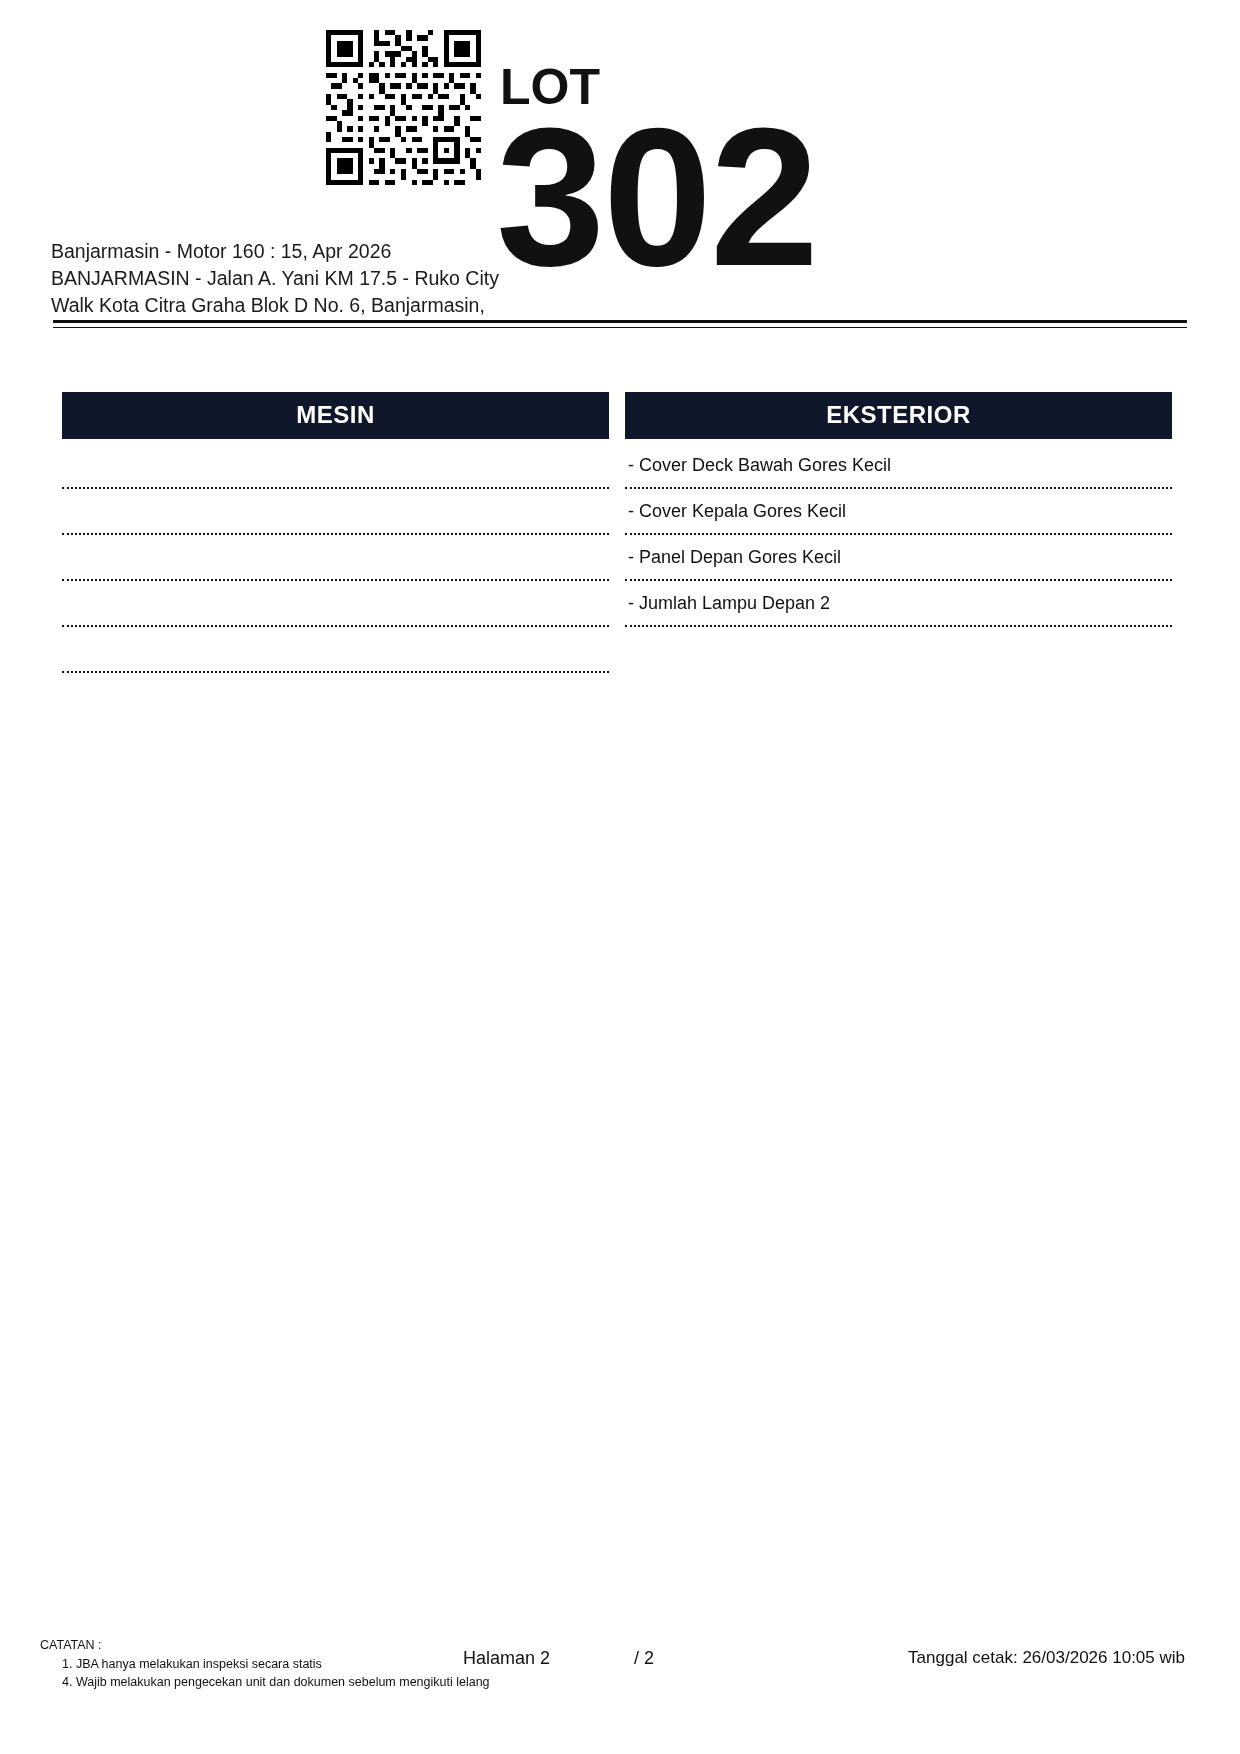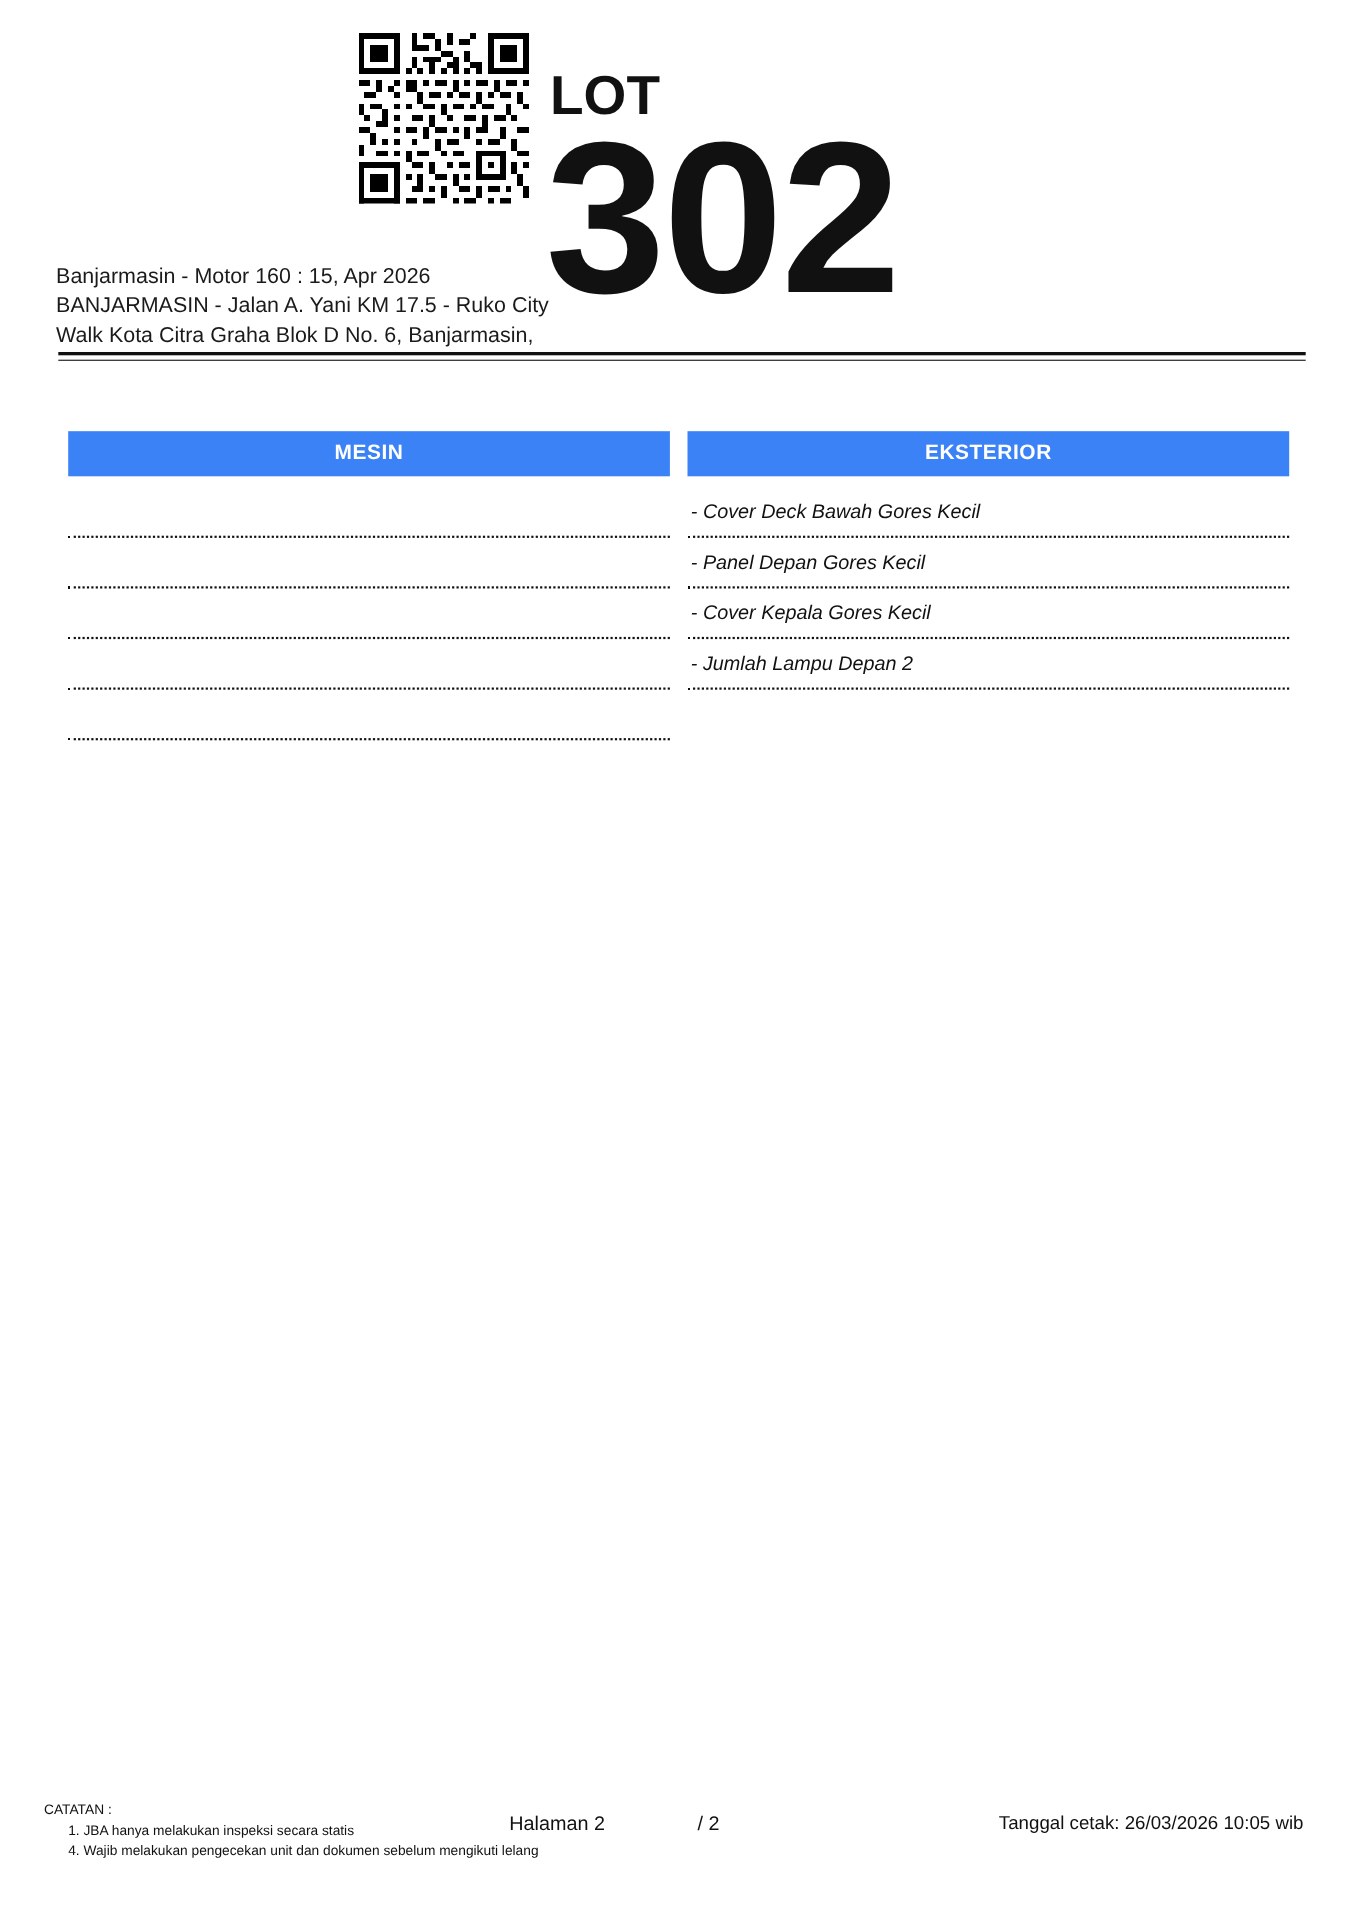--- a/index.html
+++ b/index.html
@@ -96,24 +96,24 @@
   .bars {
     position: absolute;
     left: 62px;
     top: 392px;
     width: 1110px;
     display: flex;
     gap: 16px;
   }
   .bar {
     flex: 1 1 0;
-    background: #3b82f6;
+    background: #0f172a;
     color: #ffffff;
     text-align: center;
-    font-size: 19px;
+    font-size: 24px;
     font-weight: bold;
     letter-spacing: 0.5px;
     padding: 9px 0 10px 0;
   }
 
   
   .columns {
     position: absolute;
     left: 62px;
     top: 443px;
@@ -126,21 +126,20 @@
   }
   .item-row {
     height: 46px;
     border-bottom: 2px dotted #111111;
     display: flex;
     align-items: center;
     font-size: 18px;
     color: #111111;
     padding-left: 3px;
     box-sizing: border-box;
-    font-style: italic;
   }
   .item-row.empty {
     color: transparent;
   }
 
   
   .footer-note {
     position: absolute;
     left: 40px;
     top: 1636px;
@@ -375,22 +374,22 @@
     <div class="col">
       <div class="item-row empty"></div>
       <div class="item-row empty"></div>
       <div class="item-row empty"></div>
       <div class="item-row empty"></div>
       <div class="item-row empty"></div>
     </div>
 
     <div class="col">
       <div class="item-row">- Cover Deck Bawah Gores Kecil</div>
+      <div class="item-row">- Cover Kepala Gores Kecil</div>
       <div class="item-row">- Panel Depan Gores Kecil</div>
-      <div class="item-row">- Cover Kepala Gores Kecil</div>
       <div class="item-row">- Jumlah Lampu Depan 2</div>
     </div>
 
   </div>
 
   <div class="footer-note">
     <div class="note-title">CATATAN :</div>
     <ol>
       <li>1. JBA hanya melakukan inspeksi secara statis</li>
       <li>4. Wajib melakukan pengecekan unit dan dokumen sebelum mengikuti lelang</li>

